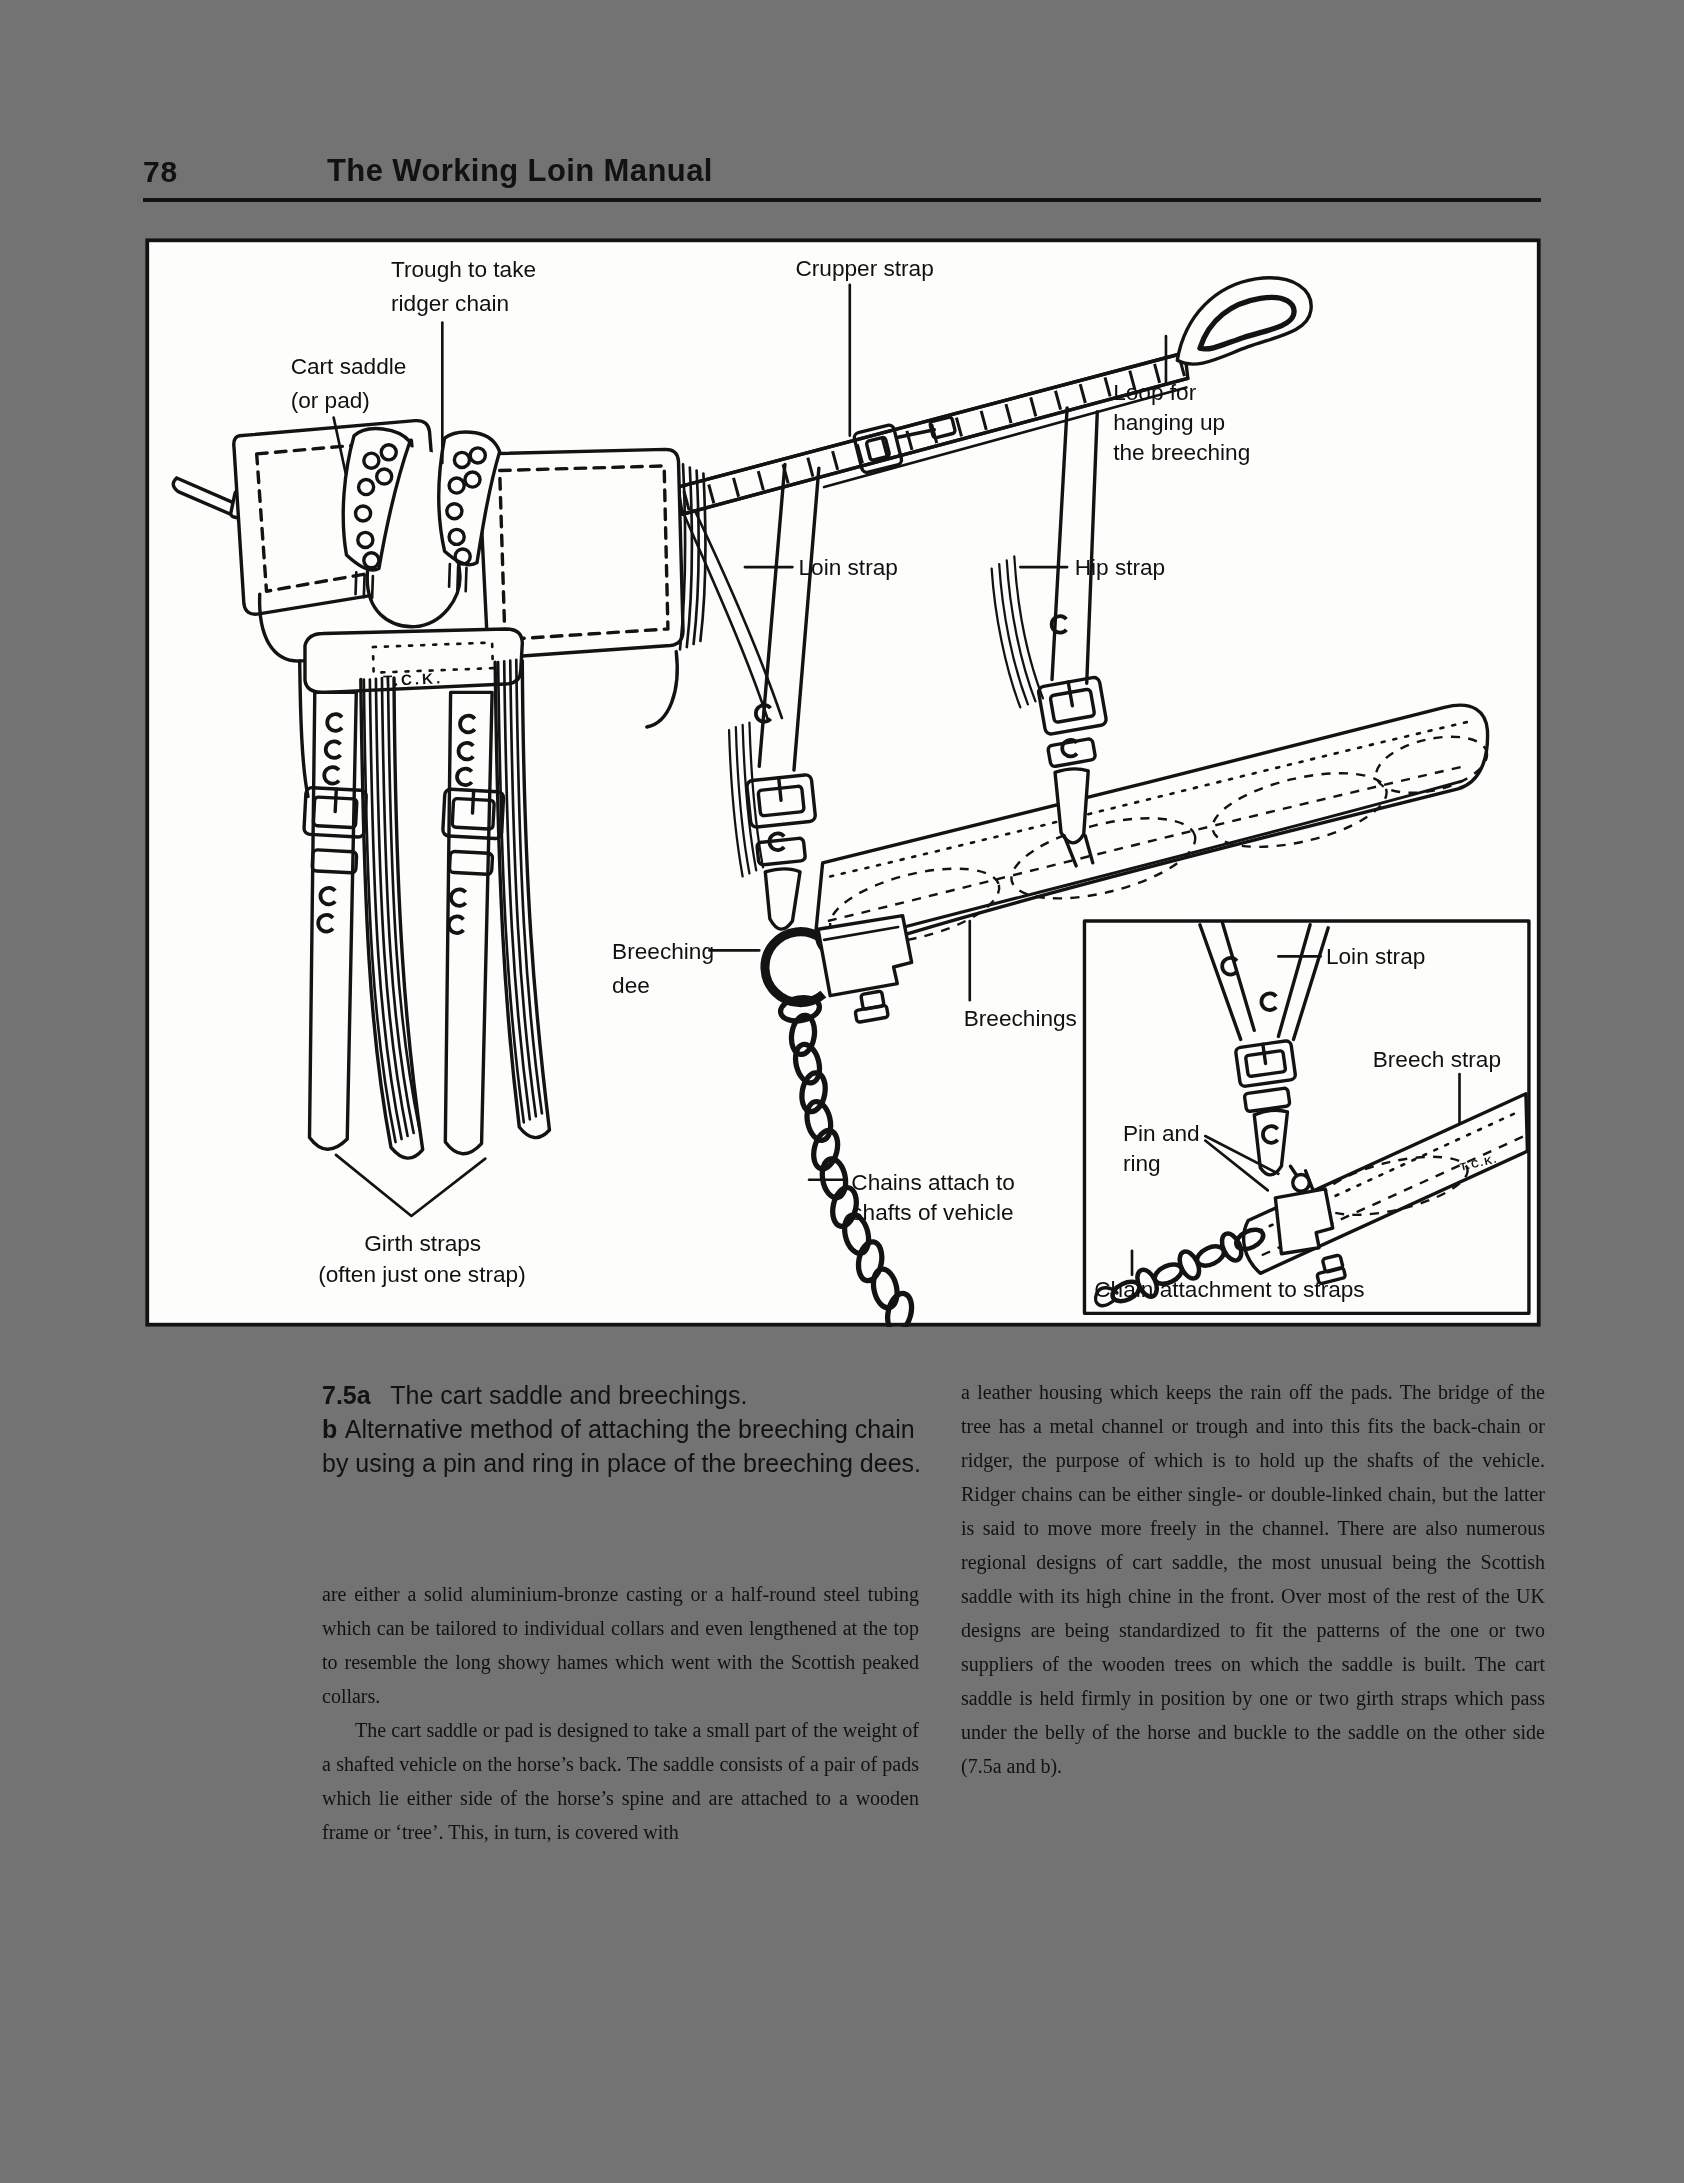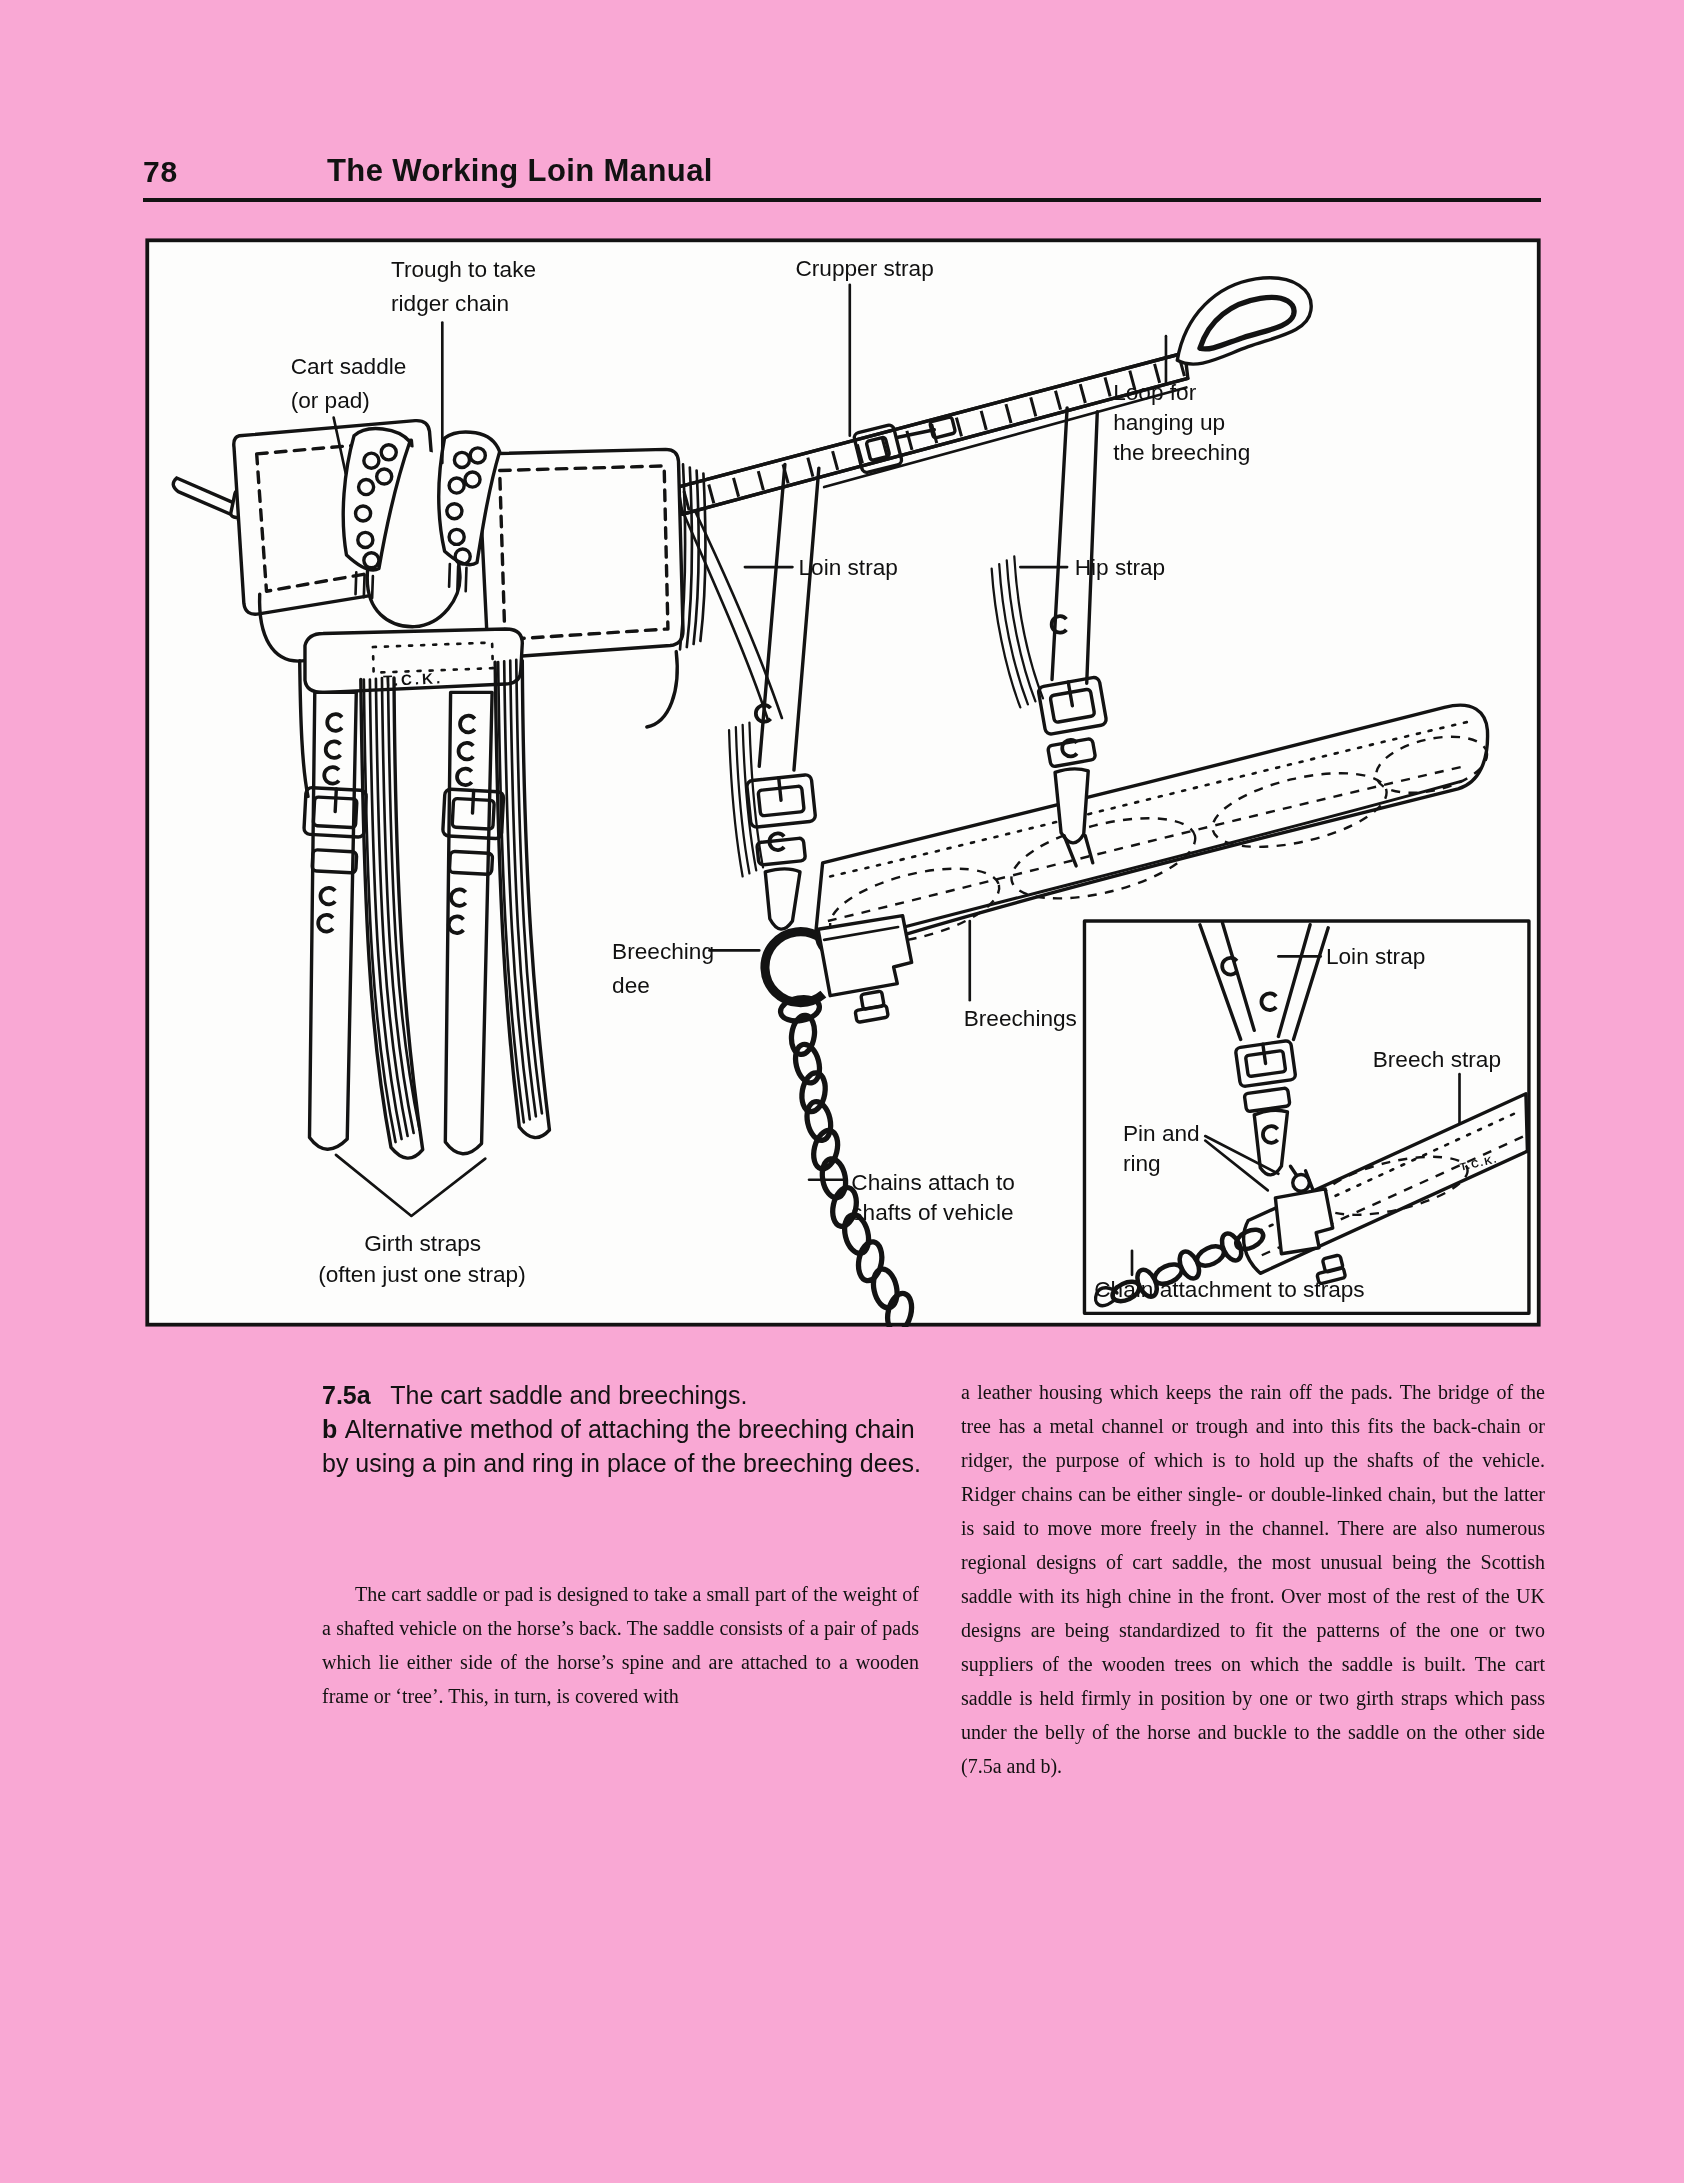--- a/index.html
+++ b/index.html
@@ -1,16 +1,16 @@
 <!DOCTYPE html>
 <html style="font-size:12px"><head>
 <meta charset="utf-8">
 <style>
   html,body{margin:0;padding:0;background:#e8e8e8;}
-  #page{position:relative;width:1685px;height:2183px;background:#f9a8d4;overflow:hidden;
+  #page{position:relative;width:1685px;height:2183px;background:#737373;overflow:hidden;
         font-family:"Liberation Sans",sans-serif;color:#121212;}
   
   #page-number{position:absolute;left:143px;top:155px;font-size:30px;font-weight:bold;letter-spacing:0.8px;}
   #running-title{position:absolute;left:327px;top:153px;font-size:31px;font-weight:bold;letter-spacing:0.4px;}
   #header-rule{position:absolute;left:143px;top:198px;width:1398px;height:3.8px;background:#131313;}
   
   #figure-svg{position:absolute;left:145px;top:238px;}
   .ln{stroke:#131313;stroke-width:4.5;fill:none;stroke-linecap:round;stroke-linejoin:round;}
   .lnthick{stroke:#131313;stroke-width:7;fill:none;stroke-linecap:round;stroke-linejoin:round;}
   .wh{fill:#fdfdfc;}
@@ -311,20 +311,21 @@
       <text class="fig-label" x="1258" y="1404">Chain attachment to straps</text>
     </g>
   </svg>
 
   <div id="caption">
     <p><b>7.5a</b><span>The cart saddle and breechings.</span></p>
     <p><b class="blabel">b</b><span>Alternative method of attaching the breeching chain by using a pin and ring in place of the breeching dees.</span></p>
   </div>
 
   <div id="left-col" class="bodycol">
+    <p>are either a solid aluminium-bronze casting or a half-round steel tubing which can be tailored to individual collars and even lengthened at the top to resemble the long showy hames which went with the Scottish peaked collars.</p>
     <p class="indent">The cart saddle or pad is designed to take a small part of the weight of a shafted vehicle on the horse’s back. The saddle consists of a pair of pads which lie either side of the horse’s spine and are attached to a wooden frame or ‘tree’. This, in turn, is covered with</p>
   </div>
   <div id="right-col" class="bodycol">
     <p>a leather housing which keeps the rain off the pads. The bridge of the tree has a metal channel or trough and into this fits the back-chain or ridger, the purpose of which is to hold up the shafts of the vehicle. Ridger chains can be either single- or double-linked chain, but the latter is said to move more freely in the channel. There are also numerous regional designs of cart saddle, the most unusual being the Scottish saddle with its high chine in the front. Over most of the rest of the UK designs are being standardized to fit the patterns of the one or two suppliers of the wooden trees on which the saddle is built. The cart saddle is held firmly in position by one or two girth straps which pass under the belly of the horse and buckle to the saddle on the other side (7.5a and b).</p>
   </div>
 
 </div>
 
 
 </body></html>

